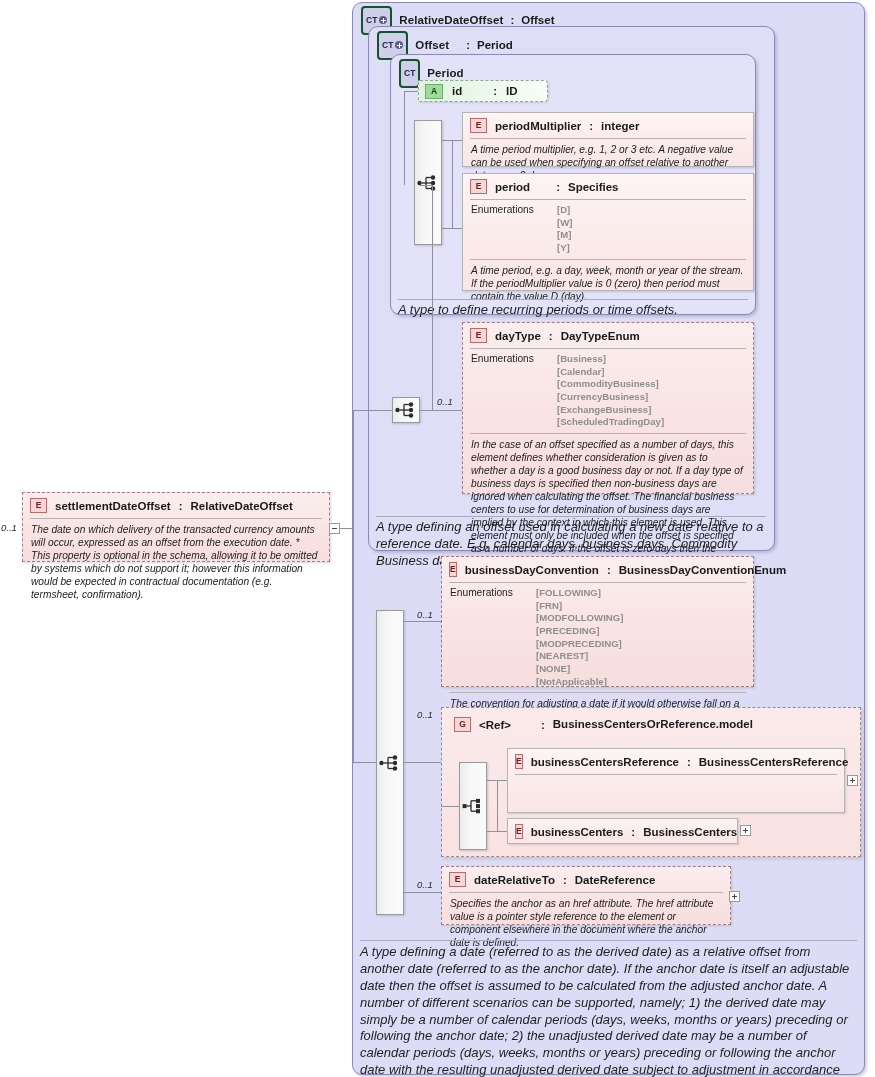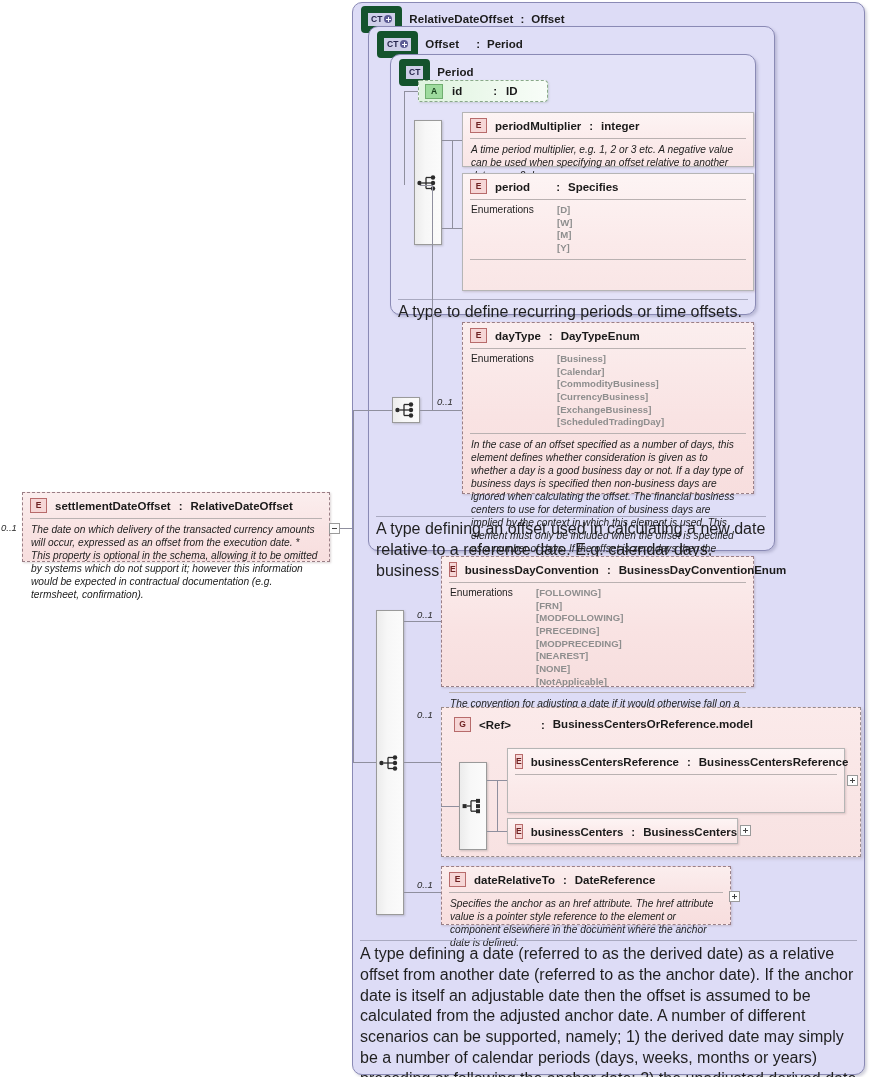--- a/index.html
+++ b/index.html
@@ -39,28 +39,28 @@
     white-space: nowrap;
   }
   .ct-title .tname { letter-spacing: .1px; }
   .ct-title .tsep { padding-left: 10px; }
 
   
   .badge {
     display: inline-flex;
     align-items: center;
     justify-content: center;
-    border: 7px solid #14532d;
+    border: 2px solid #14532d;
     border-radius: 4px;
     background: #cfcfe9;
     font-size: 8.5px;
     font-weight: bold;
     color: #24244a;
     line-height: 1;
-    padding: 2px 3px;
+    padding: 8px 3px;
     gap: 2px;
   }
   .badge .plusdot {
     width: 8px; height: 8px;
     border-radius: 50%;
     background: #5b5b93;
     position: relative;
     display: inline-block;
   }
   .badge .plusdot::before,
@@ -197,21 +197,22 @@
     content: "";
     position: absolute;
     top: 2px; left: 4px;
     width: 1px; height: 5px;
     background: #444;
   }
 
   
   .bottom-doc {
     position: absolute;
-    font-size: 16px;
+    font-style: italic;
+    font-size: 13px;
     line-height: 1.3;
     color: #1f1f1f;
   }
 </style>
 </head>
 <body>
 
 <div class="abs el-box" style="left:22px; top:492px; width:308px; height:70px;">
   <div class="el-head">
     <span class="ebadge">E</span>
@@ -308,20 +309,21 @@
   <div class="enum-wrap">
     <div class="enum-label">Enumerations</div>
     <div class="enum-values">
       <div>[D]</div>
       <div>[W]</div>
       <div>[M]</div>
       <div>[Y]</div>
     </div>
   </div>
   <div class="hr"></div>
+  <div class="doc">A time period, e.g. a day, week, month or year of the stream. If the periodMultiplier value is 0 (zero) then period must contain the value D (day).</div>
 </div>
 
 <div class="ln h" style="left:398px; top:299px; width:350px; background:#a9a9c0;"></div>
 <div class="bottom-doc" style="left:398px; top:302px; width:350px;">A type to define recurring periods or time offsets.</div>
 
 <div class="abs comp-bar" style="left:392px; top:397px; width:28px; height:26px;">
   <svg width="22" height="16" viewBox="0 0 22 16">
     <circle cx="2.5" cy="8" r="2.2" fill="#2b2b2b"></circle>
     <line x1="4.5" y1="8" x2="9" y2="8" stroke="#2b2b2b" stroke-width="1.3"></line>
     <line x1="9" y1="2.5" x2="9" y2="13.5" stroke="#2b2b2b" stroke-width="1.3"></line>

